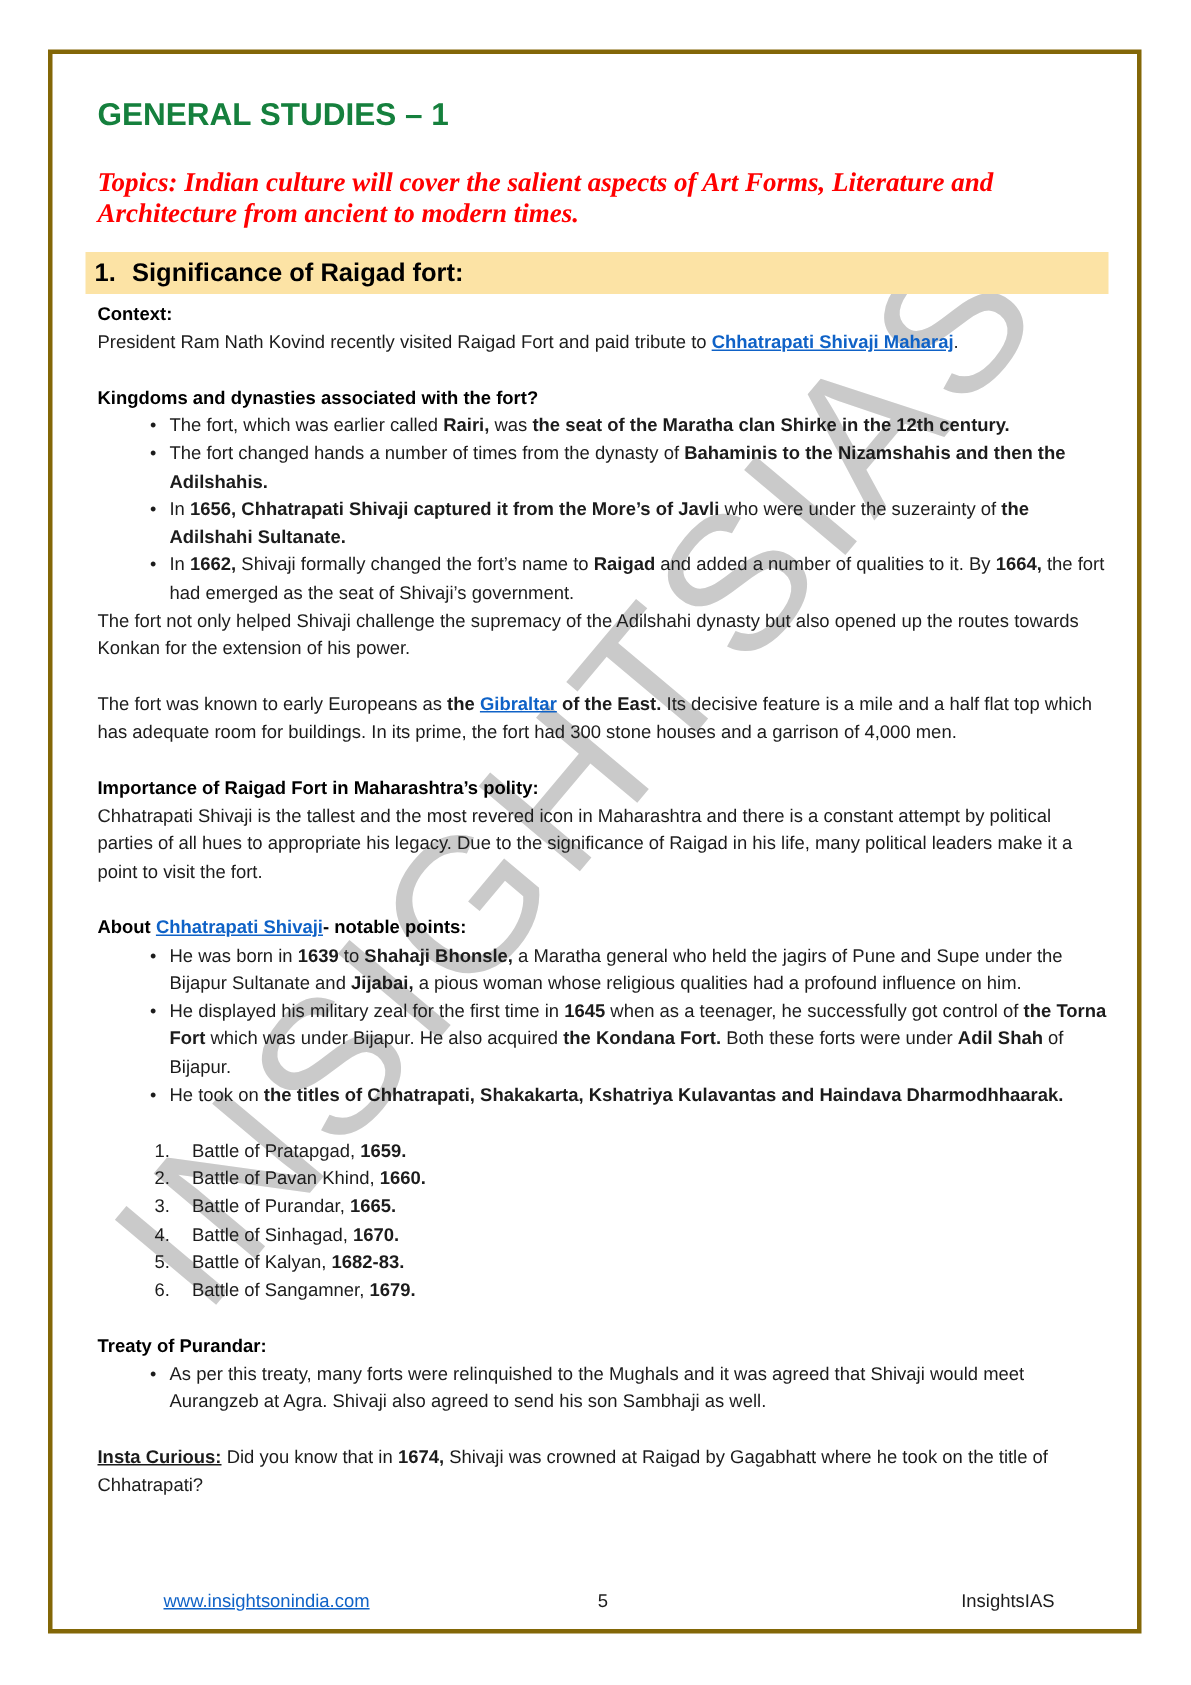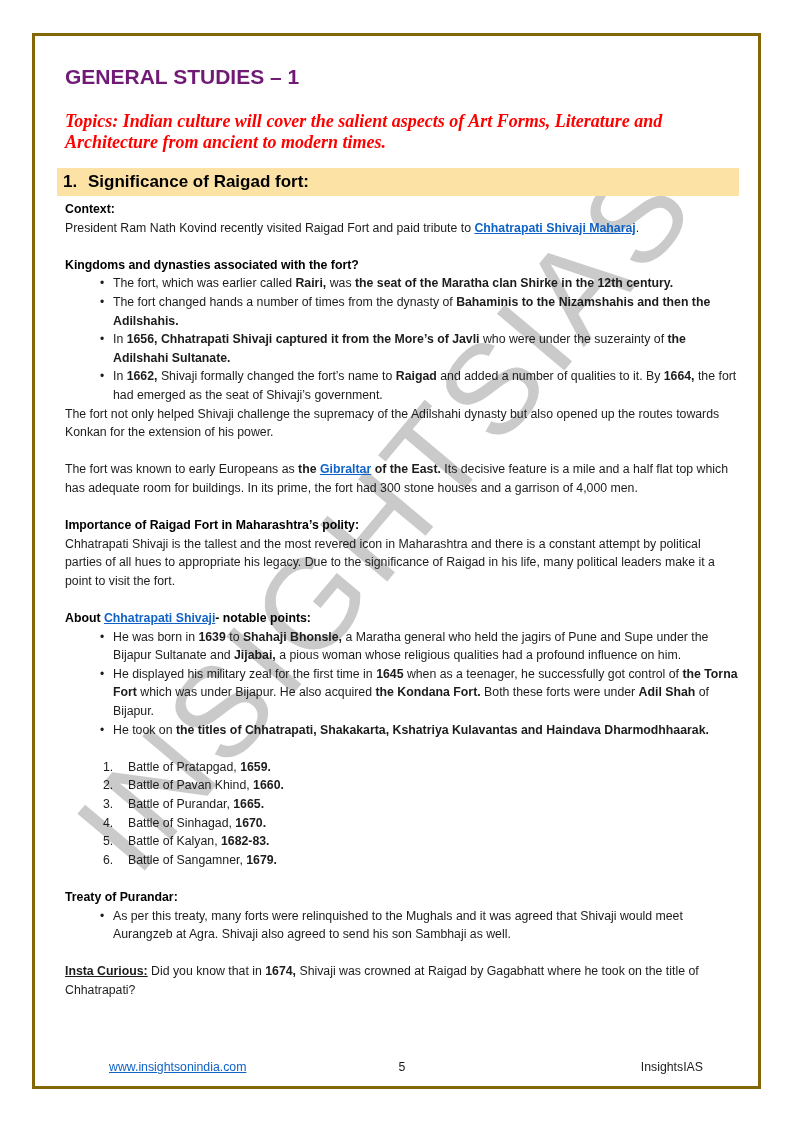--- a/index.html
+++ b/index.html
@@ -16,21 +16,21 @@
     position:absolute;left:385px;top:515px;z-index:0;white-space:nowrap;
     transform:translate(-50%,-50%) rotate(-50deg);
     font-size:128px;letter-spacing:6px;color:var(--wm,#cacaca);
     font-family:"Liberation Sans",sans-serif;
   }
   .content{
     position:absolute;left:65px;top:64px;width:674px;z-index:1;
     font-size:12.3px;line-height:18.6px;
   }
   .doc-title{
-    font-size:21px;line-height:26px;font-weight:700;color:#701a75;
+    font-size:21px;line-height:26px;font-weight:700;color:#15803d;
     margin:0 0 21px 0;
   }
   .topics{
     font-family:"Liberation Serif",serif;font-style:italic;font-weight:700;
     color:var(--red,#ff0000);font-size:18px;line-height:20.5px;
     margin:0 0 16px 0;white-space:pre-line;
   }
   .sechead{
     background:var(--hl,#fce3a5);color:#000;font-weight:700;font-size:17px;line-height:21px;
     margin:0 0 4px -8px;width:682px;box-sizing:border-box;padding:3px 4px 4px 6px;

